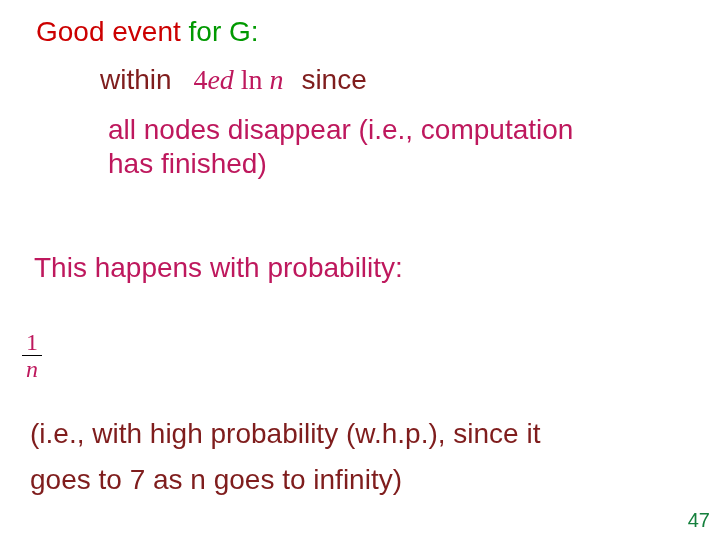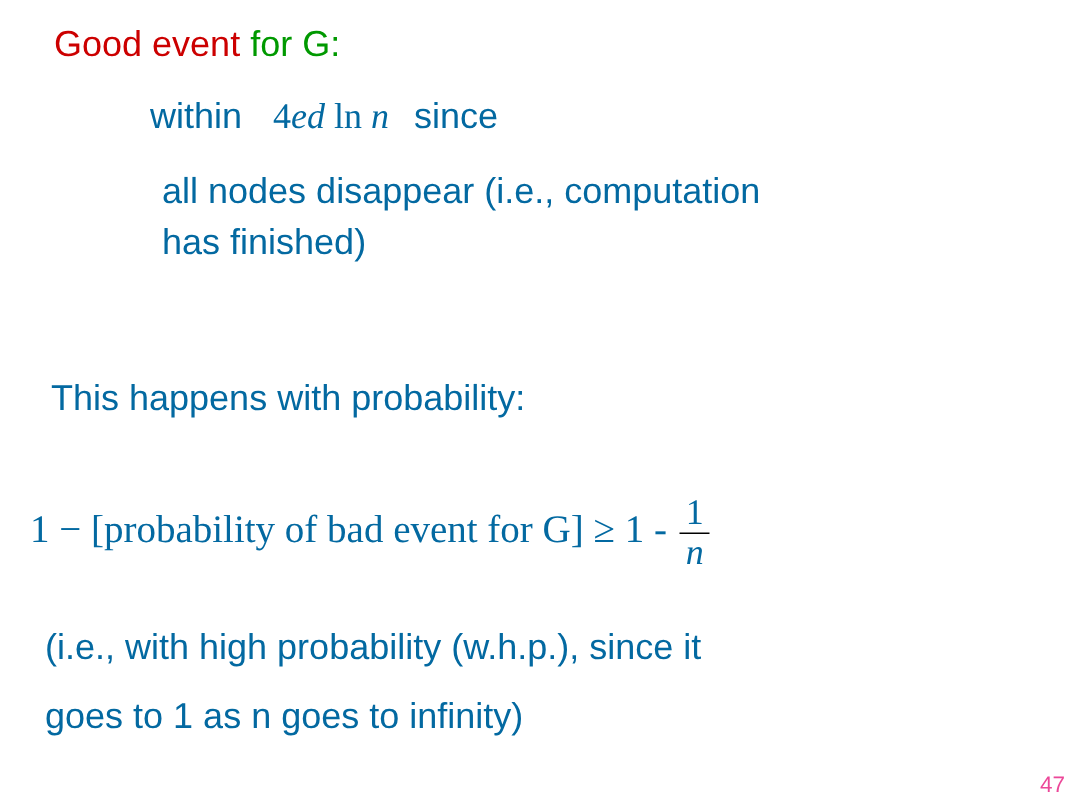--- a/index.html
+++ b/index.html
@@ -15,25 +15,25 @@
   .slide {
     position: relative;
     width: 720px;
     height: 540px;
     box-sizing: border-box;
   }
   .line {
     position: absolute;
     white-space: nowrap;
   }
-  .black { color: #0369a1; }
+  .black { color: #be185d; }
   .red   { color: #cc0000; }
-  .blue  { color: #0369a1; }
+  .blue  { color: #7f1d1d; }
   .green { color: #009900; }
-  .t28 { font-size: 24px; line-height: 1.0; }
+  .t28 { font-size: 28px; line-height: 1.0; }
 
   .math {
     font-family: "Cambria Math", "Times New Roman", serif;
   }
   .it { font-style: italic; }
 
   .frac {
     display: inline-block;
     vertical-align: middle;
     text-align: center;
@@ -42,22 +42,22 @@
   }
   .frac .num { display: block; font-size: 24px; line-height: 1.0; padding: 0 4px; }
   .frac .bar { display: block; border-top: 1.5px solid #000; margin: 1px 0; }
   .frac .den { display: block; font-size: 24px; line-height: 1.0; padding: 0 4px; font-style: italic; }
 
   .pagenum {
     position: absolute;
     right: 10px;
     bottom: 8px;
     font-family: Arial, sans-serif;
-    font-size: 15px;
-    color: #ec4899;
+    font-size: 20px;
+    color: #15803d;
   }
 </style>
 </head>
 <body>
 
 <div class="slide">
 
   <div class="line t28" style="left:36px; top:18px;">
     <span class="red">Good event </span><span class="green">for G:</span>
   </div>
@@ -67,25 +67,25 @@
     <span class="black math" style="margin:0 10px 0 14px;"><span>4</span><span class="it">ed</span><span> ln </span><span class="it">n</span></span>
     <span class="blue">since</span>
   </div>
 
   <div class="line t28 black" style="left:108px; top:116px;">all nodes disappear (i.e., computation</div>
   <div class="line t28 black" style="left:108px; top:150px;">has finished)</div>
 
   <div class="line t28 black" style="left:34px; top:238px;margin-top:16px;">This happens with probability:</div>
 
   <div class="line black math" style="left:20px; top:330px; font-size:26px;">
-    <span>1 − [probability of bad event for G] ≥ 1 - </span><span class="frac">
+    <span class="frac">
       <span class="num">1</span>
       <span class="bar"></span>
       <span class="den">n</span>
     </span>
   </div>
 
   <div class="line t28 blue" style="left:30px; top:420px;">(i.e., with high probability (w.h.p.), since it</div>
-  <div class="line t28 blue" style="left:30px; top:466px;">goes to 1 as n goes to infinity)</div>
+  <div class="line t28 blue" style="left:30px; top:466px;">goes to 7 as n goes to infinity)</div>
 
   <div class="pagenum">47</div>
 
 </div>
 
 </body></html>

